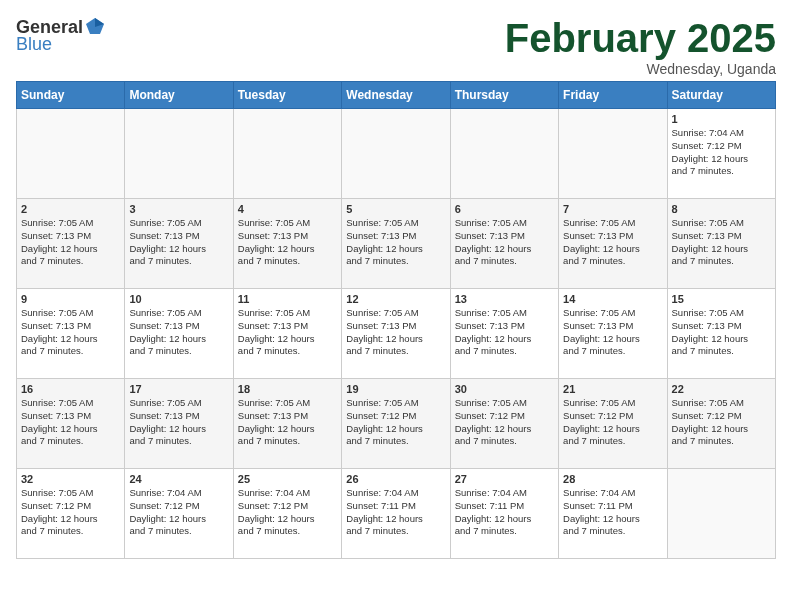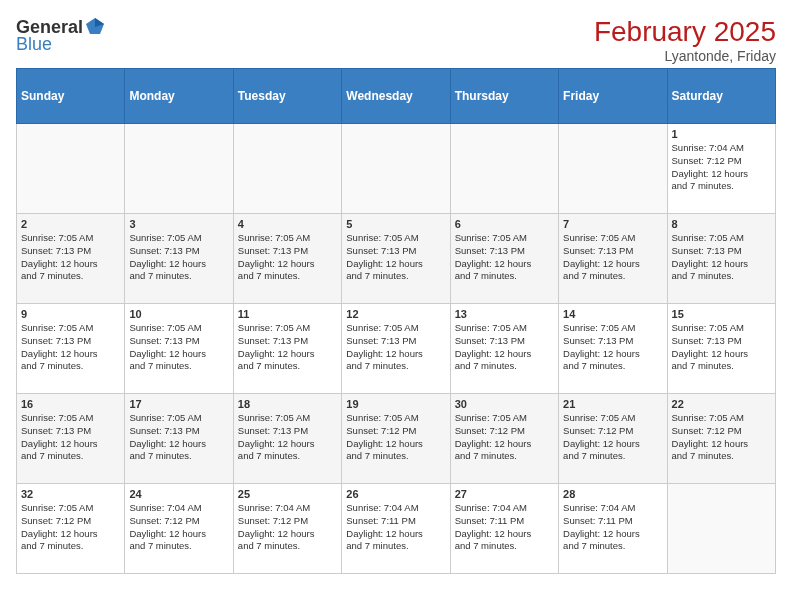--- a/index.html
+++ b/index.html
@@ -28,39 +28,39 @@
     }
     .logo-text-blue {
       font-size: 18px;
       font-weight: normal;
       color: #3a7fc1;
     }
     .title-block {
       text-align: right;
     }
     .calendar-title {
-      font-size: 28px;
-      font-weight: normal;
-      color: #b91c1c;
+      font-size: 40px;
+      font-weight: bold;
+      color: #14532d;
     }
     .calendar-subtitle {
       font-size: 14px;
       color: #555;
     }
     .calendar-table {
       width: 100%;
       border-collapse: collapse;
       border: 1px solid #ccc;
     }
     .calendar-table th {
       background-color: #3a7fc1;
       color: #fff;
       font-size: 12px;
       font-weight: bold;
-      padding: 20px 4px;
+      padding: 6px 4px;
       text-align: left;
       border: 1px solid #2a6aaa;
     }
     .calendar-table td {
       vertical-align: top;
       padding: 4px;
       border: 1px solid #ccc;
       width: calc(100% / 7);
       height: 90px;
       background: #fff;
@@ -96,21 +96,21 @@
         <svg width="22" height="22" viewBox="0 0 22 22">
           <polygon points="11,2 20,8 16,18 6,18 2,8" fill="#3a7fc1"></polygon>
           <polygon points="11,2 20,8 11,11" fill="#1a5fa0"></polygon>
         </svg>
       </div>
       <span class="logo-text-blue" style="margin-top:-4px">Blue</span>
     </div>
   </div>
   <div class="title-block">
     <div class="calendar-title">February 2025</div>
-    <div class="calendar-subtitle">Lyantonde, Friday</div>
+    <div class="calendar-subtitle">Wednesday, Uganda</div>
   </div>
 </div>
 
 <table class="calendar-table">
   <thead>
     <tr>
     <th>Sunday</th>
         <th>Monday</th>
         <th>Tuesday</th>
         <th>Wednesday</th>

